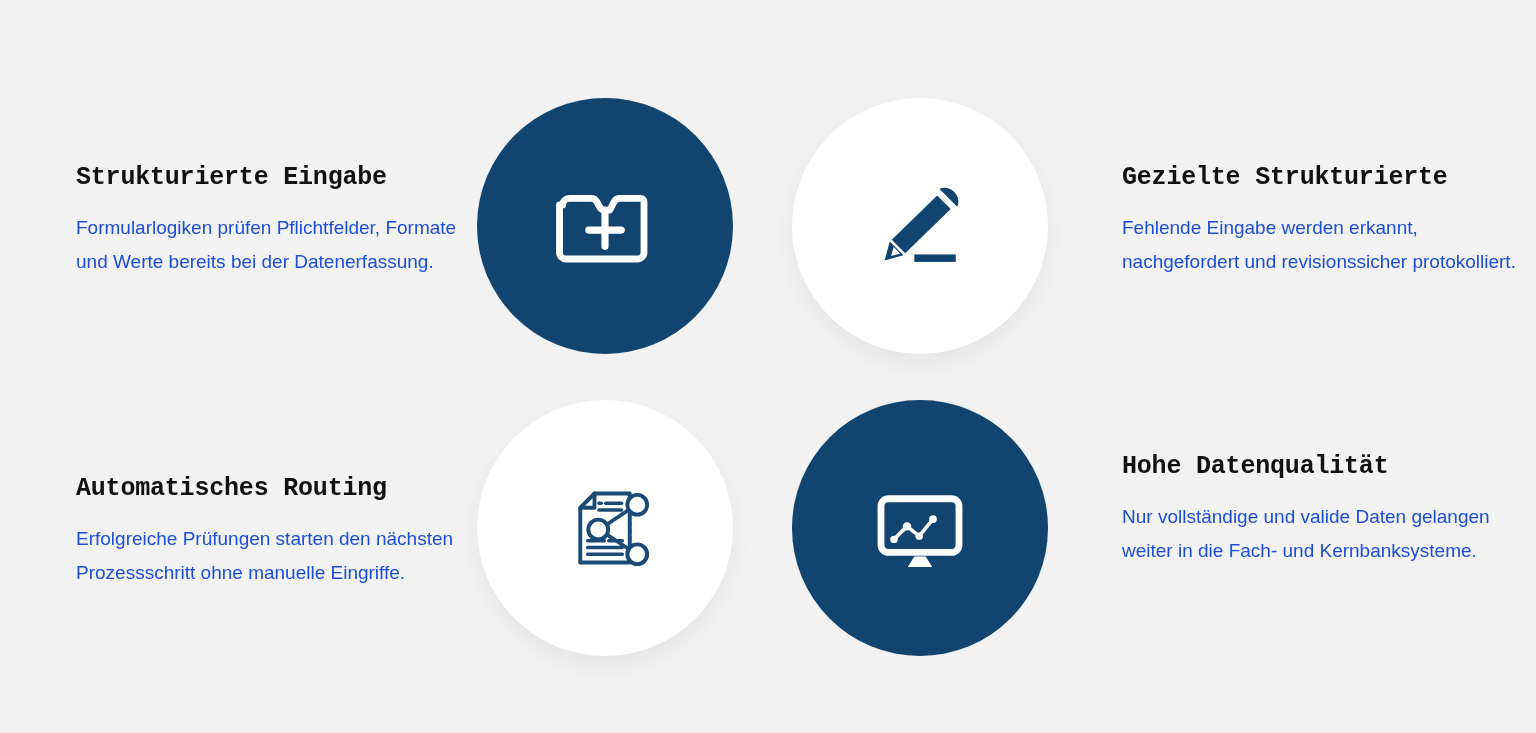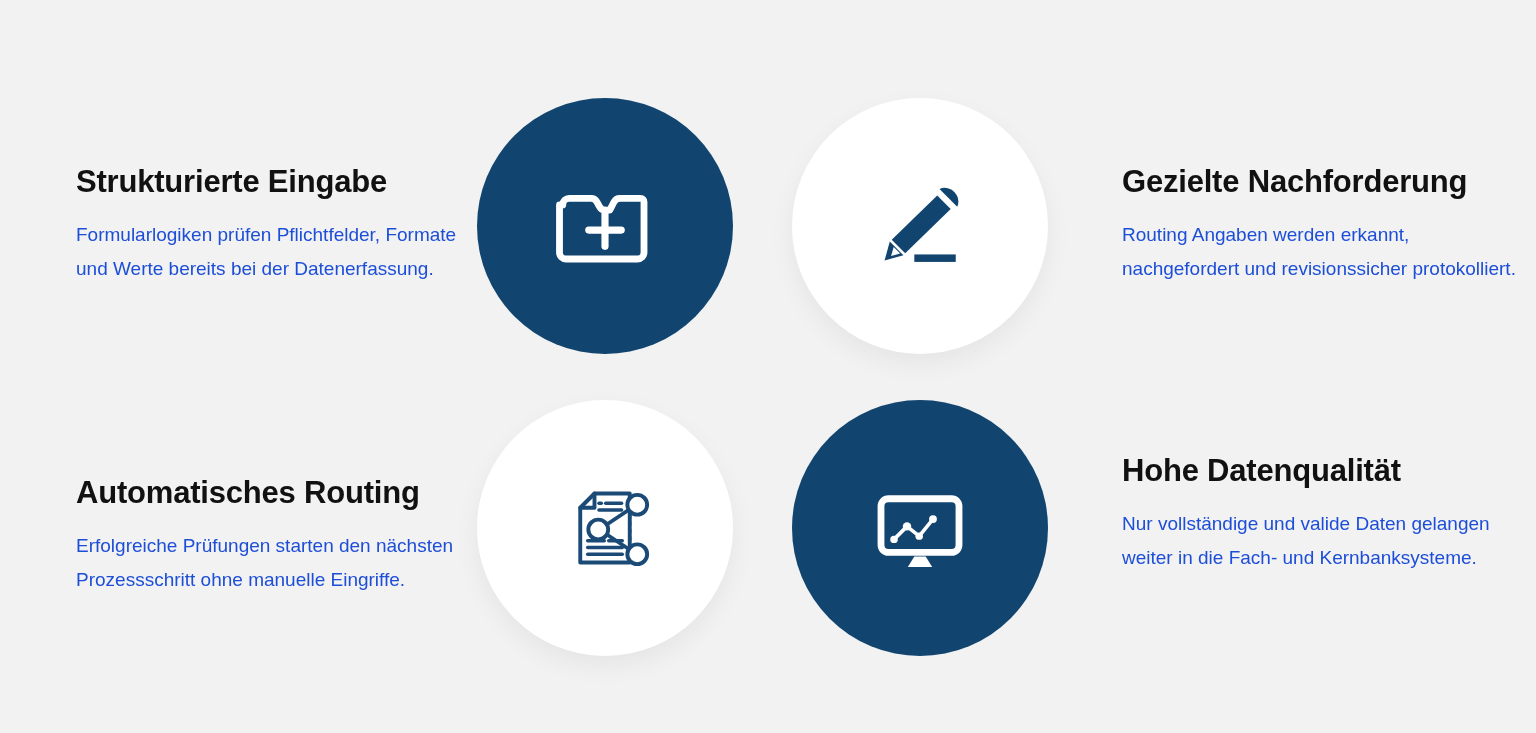--- a/index.html
+++ b/index.html
@@ -19,27 +19,28 @@
     height:733px;
     background:#f2f2f2;
   }
 
   
   .txt {
     position:absolute;
     width:400px;
   }
   .txt h2 {
-    font-size:31px;
+    font-size:25px;
     font-weight:bold;
     color:#111111;
     letter-spacing:-0.2px;
     line-height:1.2;
     margin-bottom:18px;
     white-space:nowrap;
+    font-family:Liberation Mono, monospace;
   }
   .txt p {
     font-size:19px;
     font-weight:normal;
     color:#1d4ed8;
     line-height:1.78;
   }
 
   .txt-tl { left:76px;   top:163px; }
   .txt-tr { left:1122px; top:163px; }
@@ -70,22 +71,22 @@
 <body>
 
 <div class="stage">
 
   <div class="txt txt-tl">
     <h2>Strukturierte Eingabe</h2>
     <p>Formularlogiken prüfen Pflichtfelder, Formate und Werte bereits bei der Datenerfassung.</p>
   </div>
 
   <div class="txt txt-tr">
-    <h2>Gezielte Nachforderung</h2>
-    <p>Routing Angaben werden erkannt, nachgefordert und revisionssicher protokolliert.</p>
+    <h2>Gezielte Strukturierte</h2>
+    <p>Fehlende Eingabe werden erkannt, nachgefordert und revisionssicher protokolliert.</p>
   </div>
 
   <div class="txt txt-bl">
     <h2>Automatisches Routing</h2>
     <p>Erfolgreiche Prüfungen starten den nächsten Prozessschritt ohne manuelle Eingriffe.</p>
   </div>
 
   <div class="txt txt-br">
     <h2>Hohe Datenqualität</h2>
     <p>Nur vollständige und valide Daten gelangen weiter in die Fach- und Kernbanksysteme.</p>

